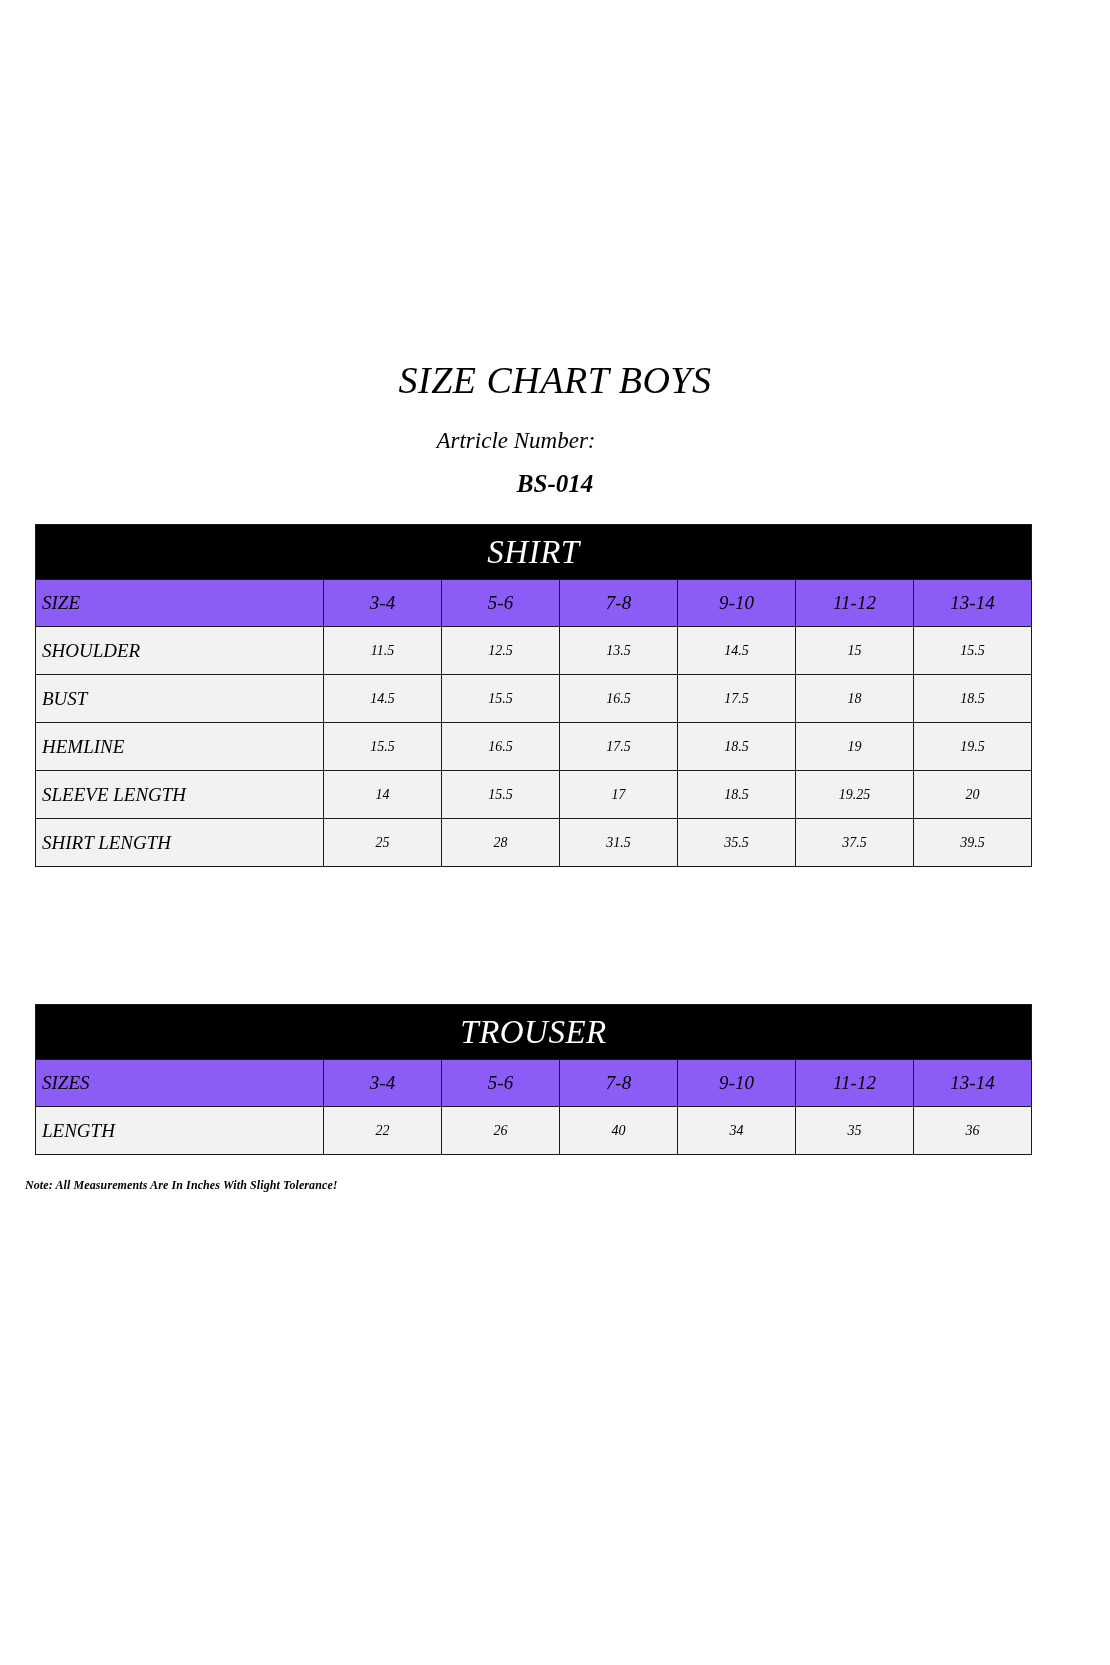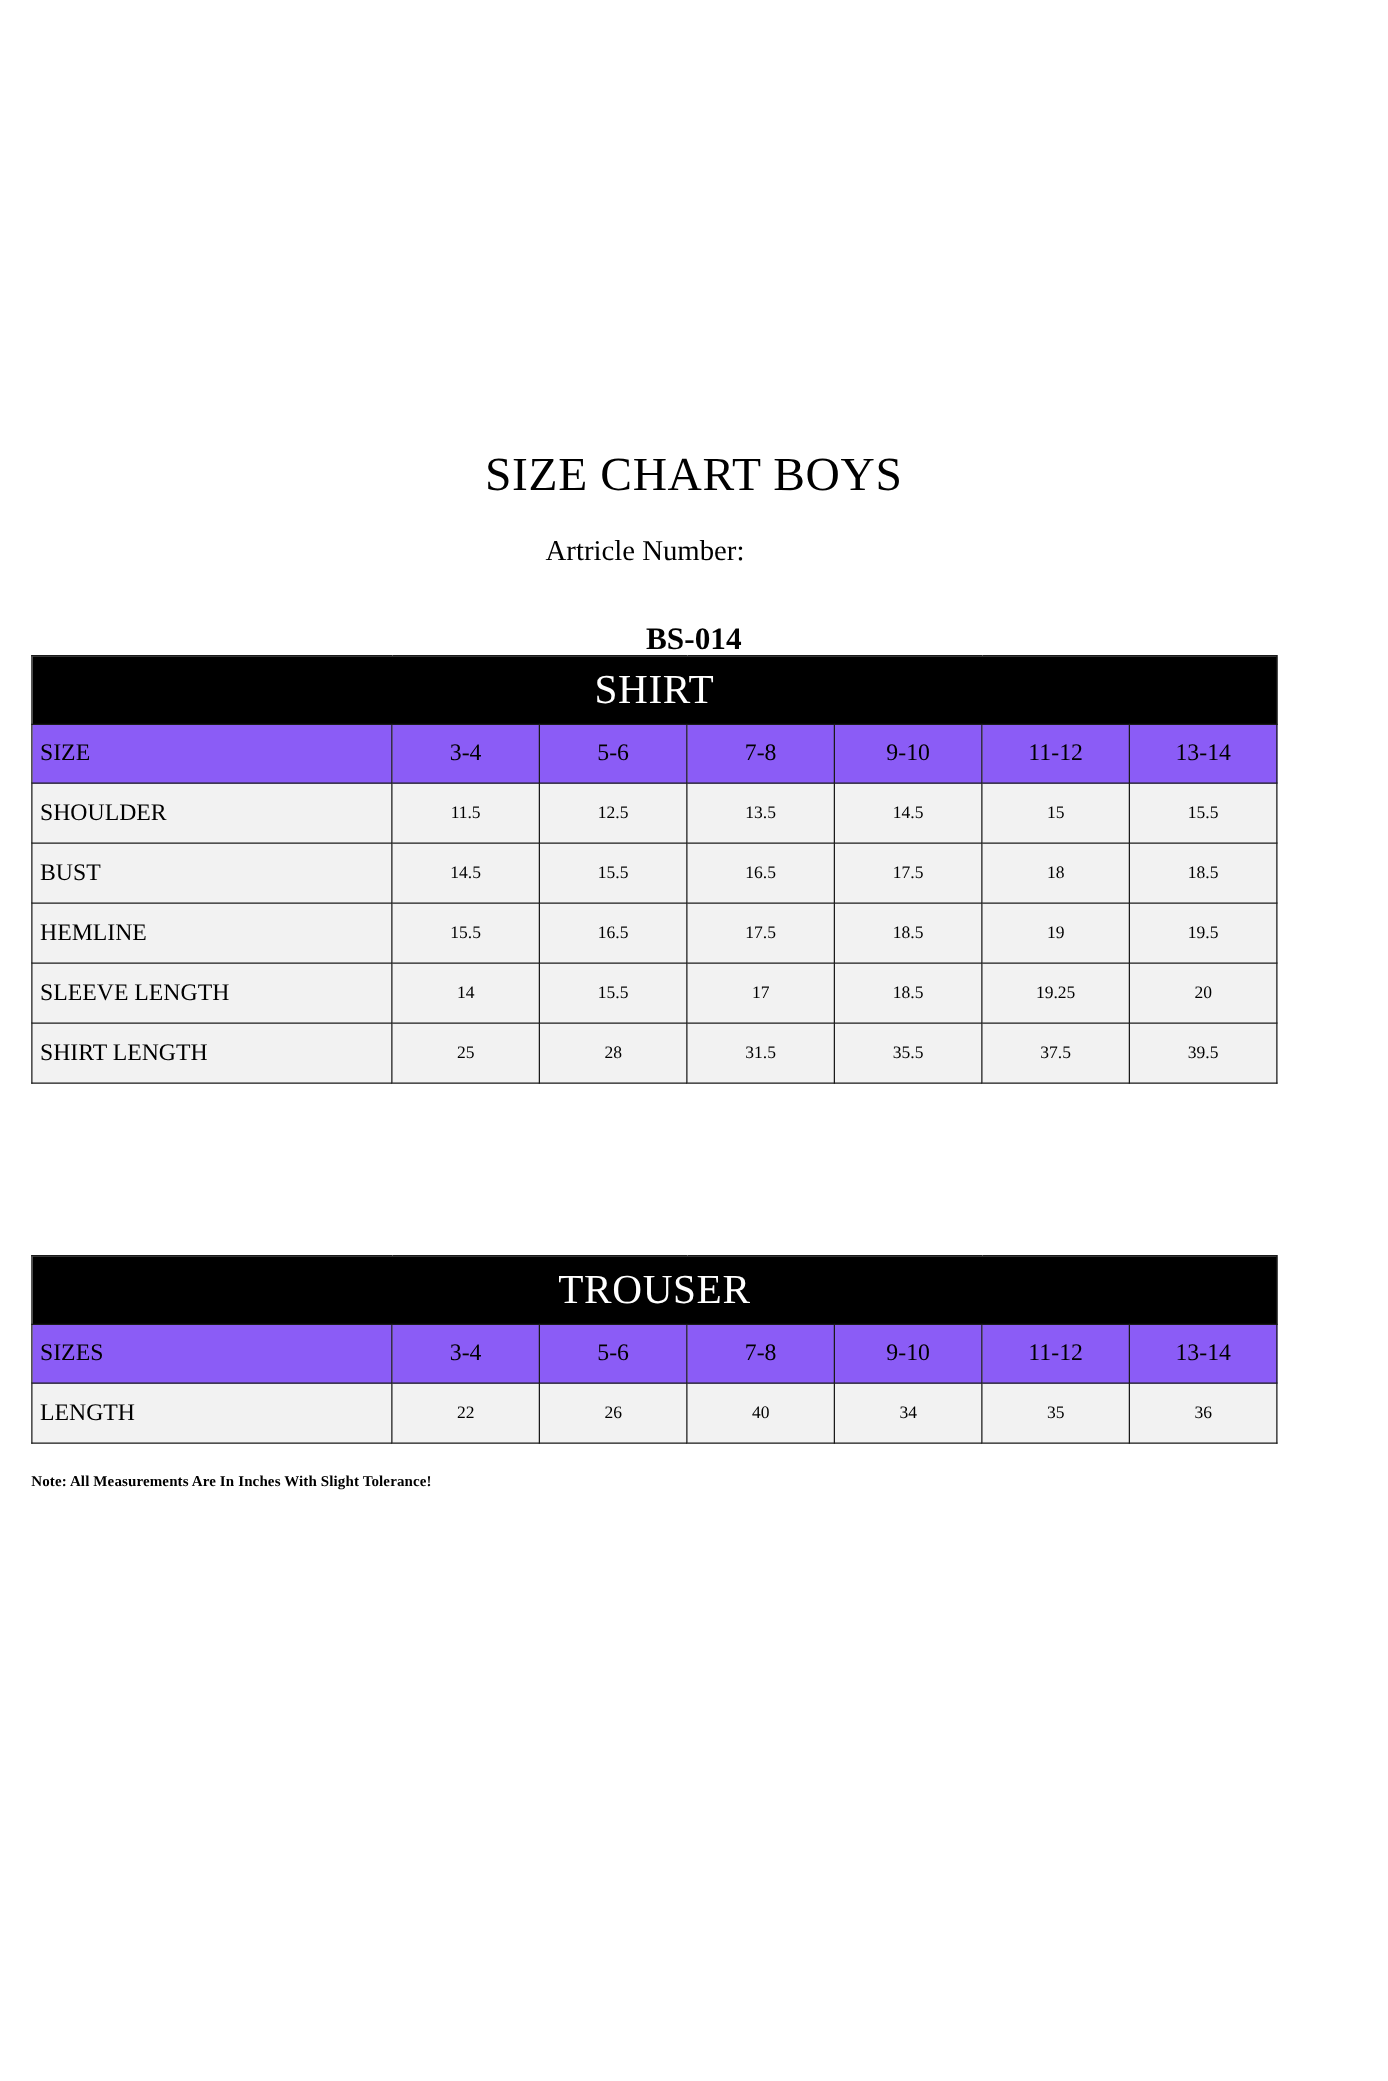--- a/index.html
+++ b/index.html
@@ -14,20 +14,21 @@
     color: #000000;
     position: relative;
     overflow: hidden;
   }
   .page {
     position: absolute;
     left: 0;
     top: 0;
     width: 1110px;
     height: 1665px;
+    font-style: italic;
   }
   .title {
     position: absolute;
     left: 0;
     top: 358px;
     width: 1110px;
     text-align: center;
     font-size: 38px;
     letter-spacing: 0.5px;
     font-weight: 400;
@@ -42,28 +43,27 @@
     font-weight: 400;
   }
   .article-no {
     position: absolute;
     left: 0;
     top: 470px;
     width: 1110px;
     text-align: center;
     font-size: 25px;
     font-weight: bold;
-    margin-top: 28px;
   }
   table.chart {
     position: absolute;
     border-collapse: collapse;
     table-layout: fixed;
     width: 996px;
-    left: 25px;
+    left: 35px;
     border-radius: 18px;
   }
   table.shirt { top: 524px; }
   table.trouser { top: 1004px; padding-left: 42px; }
 
   table.chart td, table.chart th {
     border: 1px solid #1a1a1a;
     font-weight: normal;
     padding: 0;
   }

